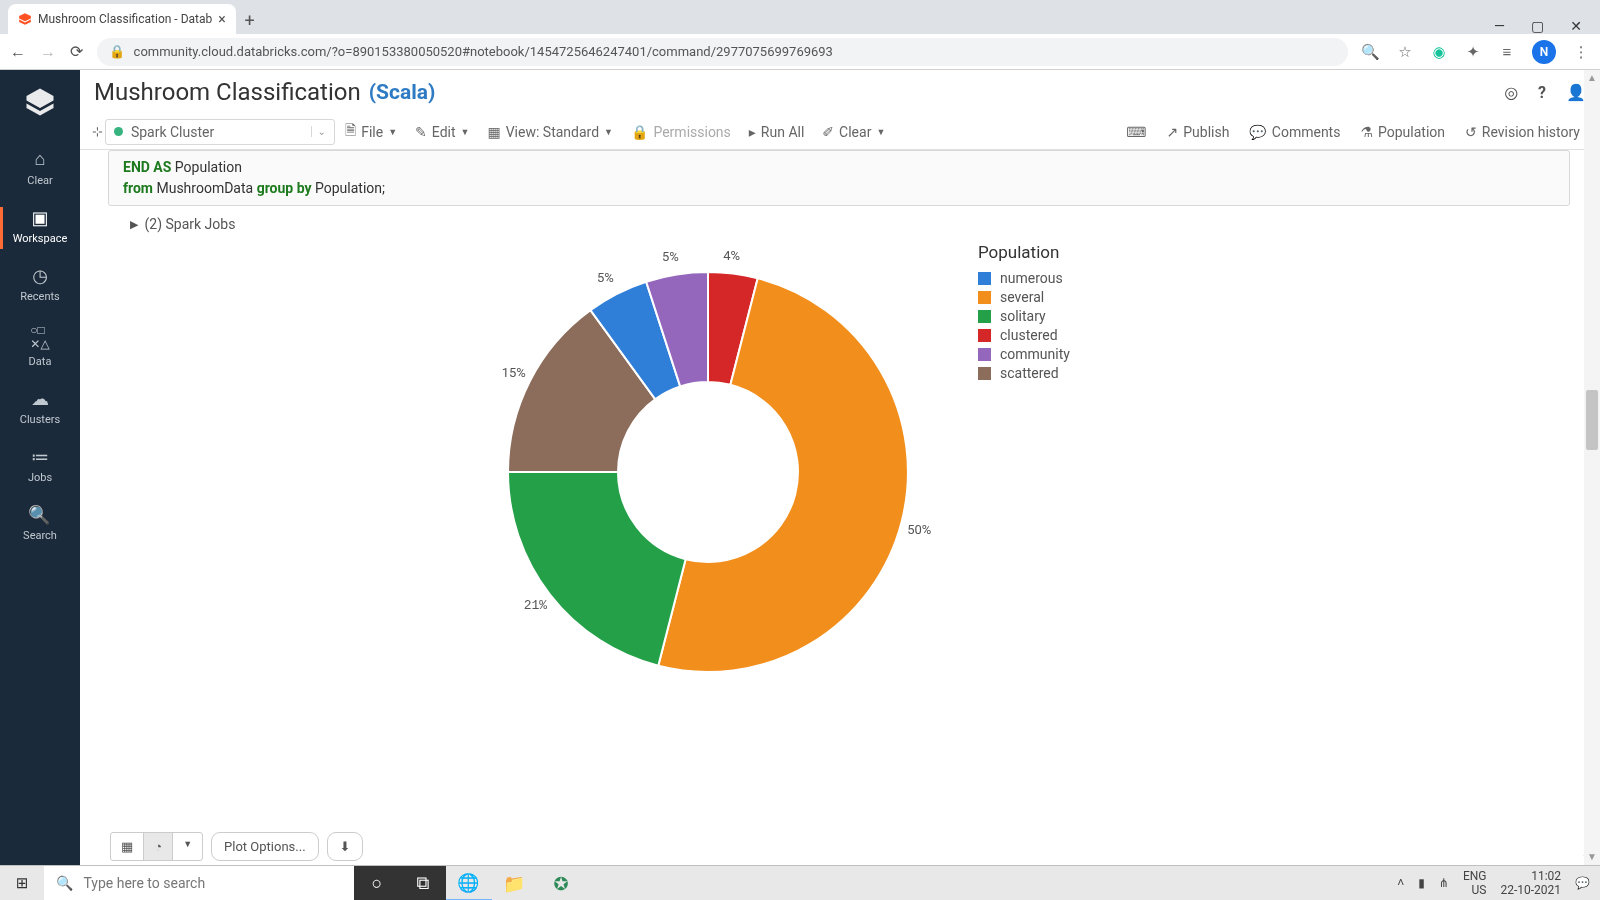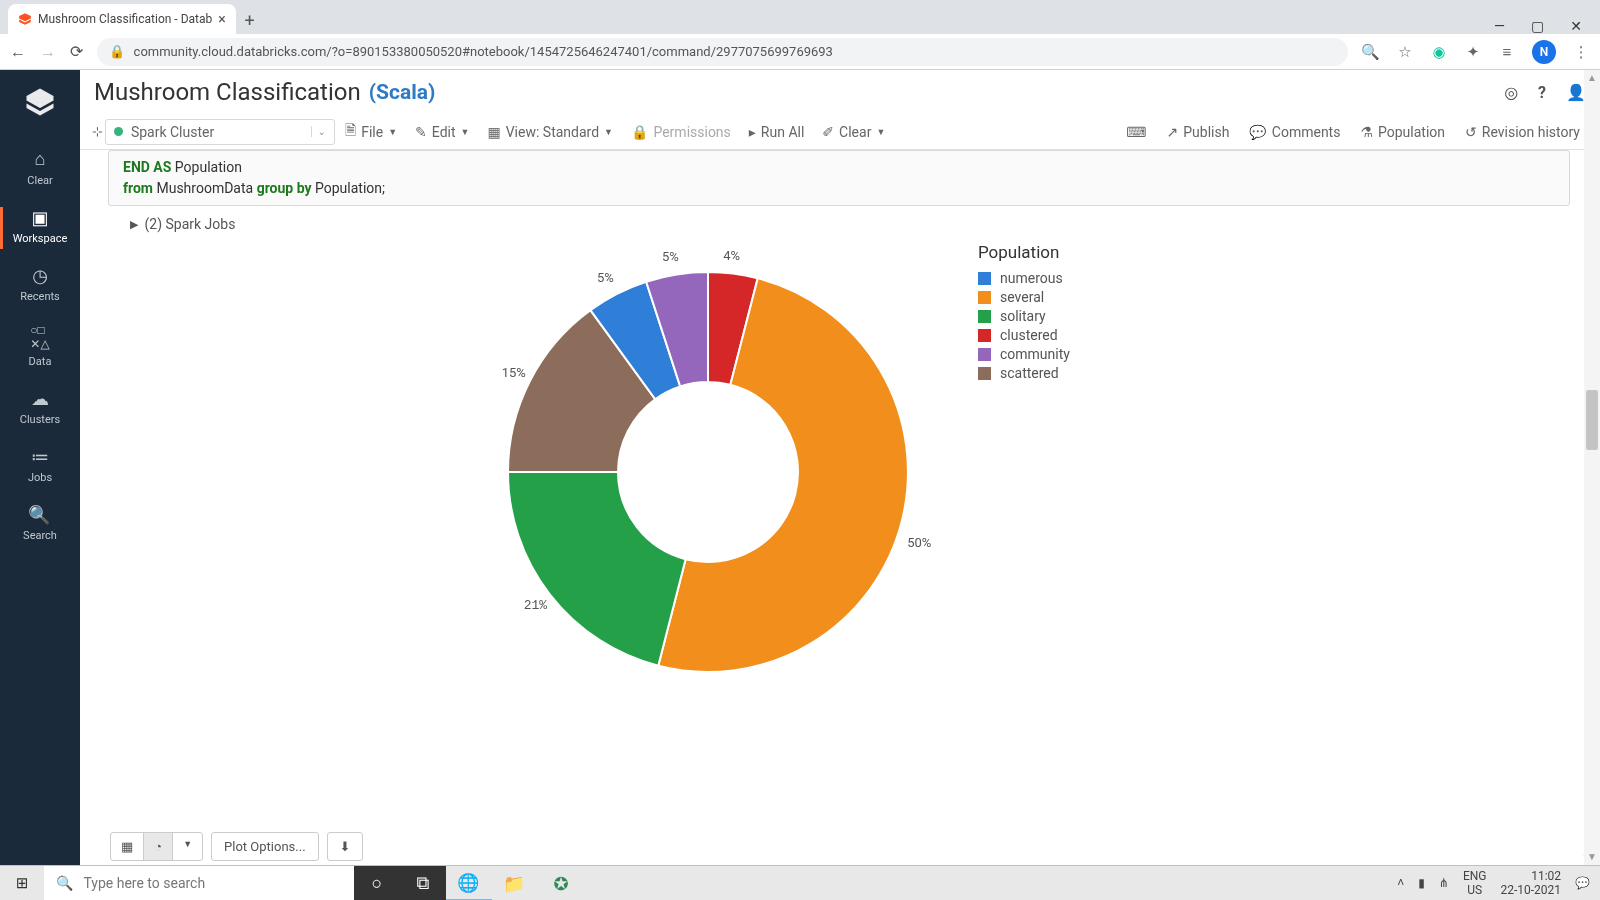--- a/index.html
+++ b/index.html
@@ -62,21 +62,21 @@
 .legend-row { display:flex; align-items:center; gap:9px; margin-bottom:3px;}
 .legend-sw { width:13px; height:13px;}
 
 .pct-label { position:absolute; font-size:13px; color:#555;}
 
 .result-bar { position:absolute; bottom:4px; left:30px; display:flex; align-items:center; gap:8px;}
 .btn-grp { display:flex; border:1px solid #ccc; border-radius:3px; overflow:hidden;}
 .btn-grp > div { padding:6px 10px; font-size:13px; color:#555; border-right:1px solid #ccc; cursor:pointer;}
 .btn-grp > div:last-child { border-right:none;}
 .btn-grp > div.active { background:#e8e8e8;}
-.btn-single { border:1px solid #ccc; border-radius:3px; padding:6px 12px; font-size:13px; color:#555; cursor:pointer;}
+.btn-single { border:1px solid #ccc; border-radius:9px; padding:6px 12px; font-size:13px; color:#555; cursor:pointer;}
 .expand-handle { position:absolute; right:6px; bottom:8px; color:#bbb; font-size:14px;}
 .vscroll { position:absolute; right:0; top:0; bottom:0; width:16px; background:#f4f4f4;}
 .vscroll-thumb { position:absolute; right:2px; top:320px; width:12px; height:60px; background:#c4c4c4; border-radius:2px;}
 .vscroll-arrow { position:absolute; right:2px; width:12px; height:12px; color:#999; font-size:10px; text-align:center;}
 
 
 .taskbar { position:absolute; bottom:0; left:0; right:0; height:35px; background:#e8e8e8; border-top:1px solid #c0c0c0; display:flex; align-items:center;}
 .tb-win { width:44px; height:35px; display:flex; align-items:center; justify-content:center; font-size:15px; color:#333;}
 .tb-search { flex:0 0 310px; height:35px; background:#fff; display:flex; align-items:center; padding:0 12px; gap:10px; font-size:14px; color:#777;}
 .tb-apps { display:flex; height:35px;}
@@ -271,21 +271,21 @@
                 <span>community</span>
               </div>
               <div class="legend-row">
                 <span class="legend-sw" style="background: rgb(140, 109, 91);"></span>
                 <span>scattered</span>
               </div>
             </div>
         </div>
         <div id="pct-labels">
             <div class="pct-label" style="left: 615.323px; top: 5.719px;">4%</div>
-            <div class="pct-label" style="left: 799.151px; top: 293px;">50%</div>
+            <div class="pct-label" style="left: 799.151px; top: 280px;">50%</div>
             <div class="pct-label" style="left: 415.746px; top: 355.614px; font-family: Liberation Mono, monospace;">21%</div>
             <div class="pct-label" style="left: 393.761px; top: 123.03px;">15%</div>
             <div class="pct-label" style="left: 489.03px; top: 27.7606px;">5%</div>
             <div class="pct-label" style="left: 553.897px; top: 6.68394px;">5%</div>
           </div>
       </div>
 
       <div class="result-bar">
         <div class="btn-grp">
           <div><span>▦</span></div>
@@ -316,21 +316,21 @@
     <div class="tb-app" style="background:#333;color:#fff;">○</div>
     <div class="tb-app" style="background:#333;color:#fff;">⧉</div>
     <div class="tb-app" style="border-bottom:2px solid #76b6ff;">🌐</div>
     <div class="tb-app">📁</div>
     <div class="tb-app" style="color:#2e8b57;">✪</div>
   </div>
   <div class="tb-tray">
     <span>˄</span>
     <span>▮</span>
     <span>⋔</span>
-    <div style="text-align:center;line-height:1.2;">
+    <div style="text-align:right;line-height:1.2;">
       <div>ENG</div>
       <div>US</div>
     </div>
     <div class="tb-clock">
       <div>11:02</div>
       <div>22-10-2021</div>
     </div>
     <span>💬</span>
   </div>
 </div>

